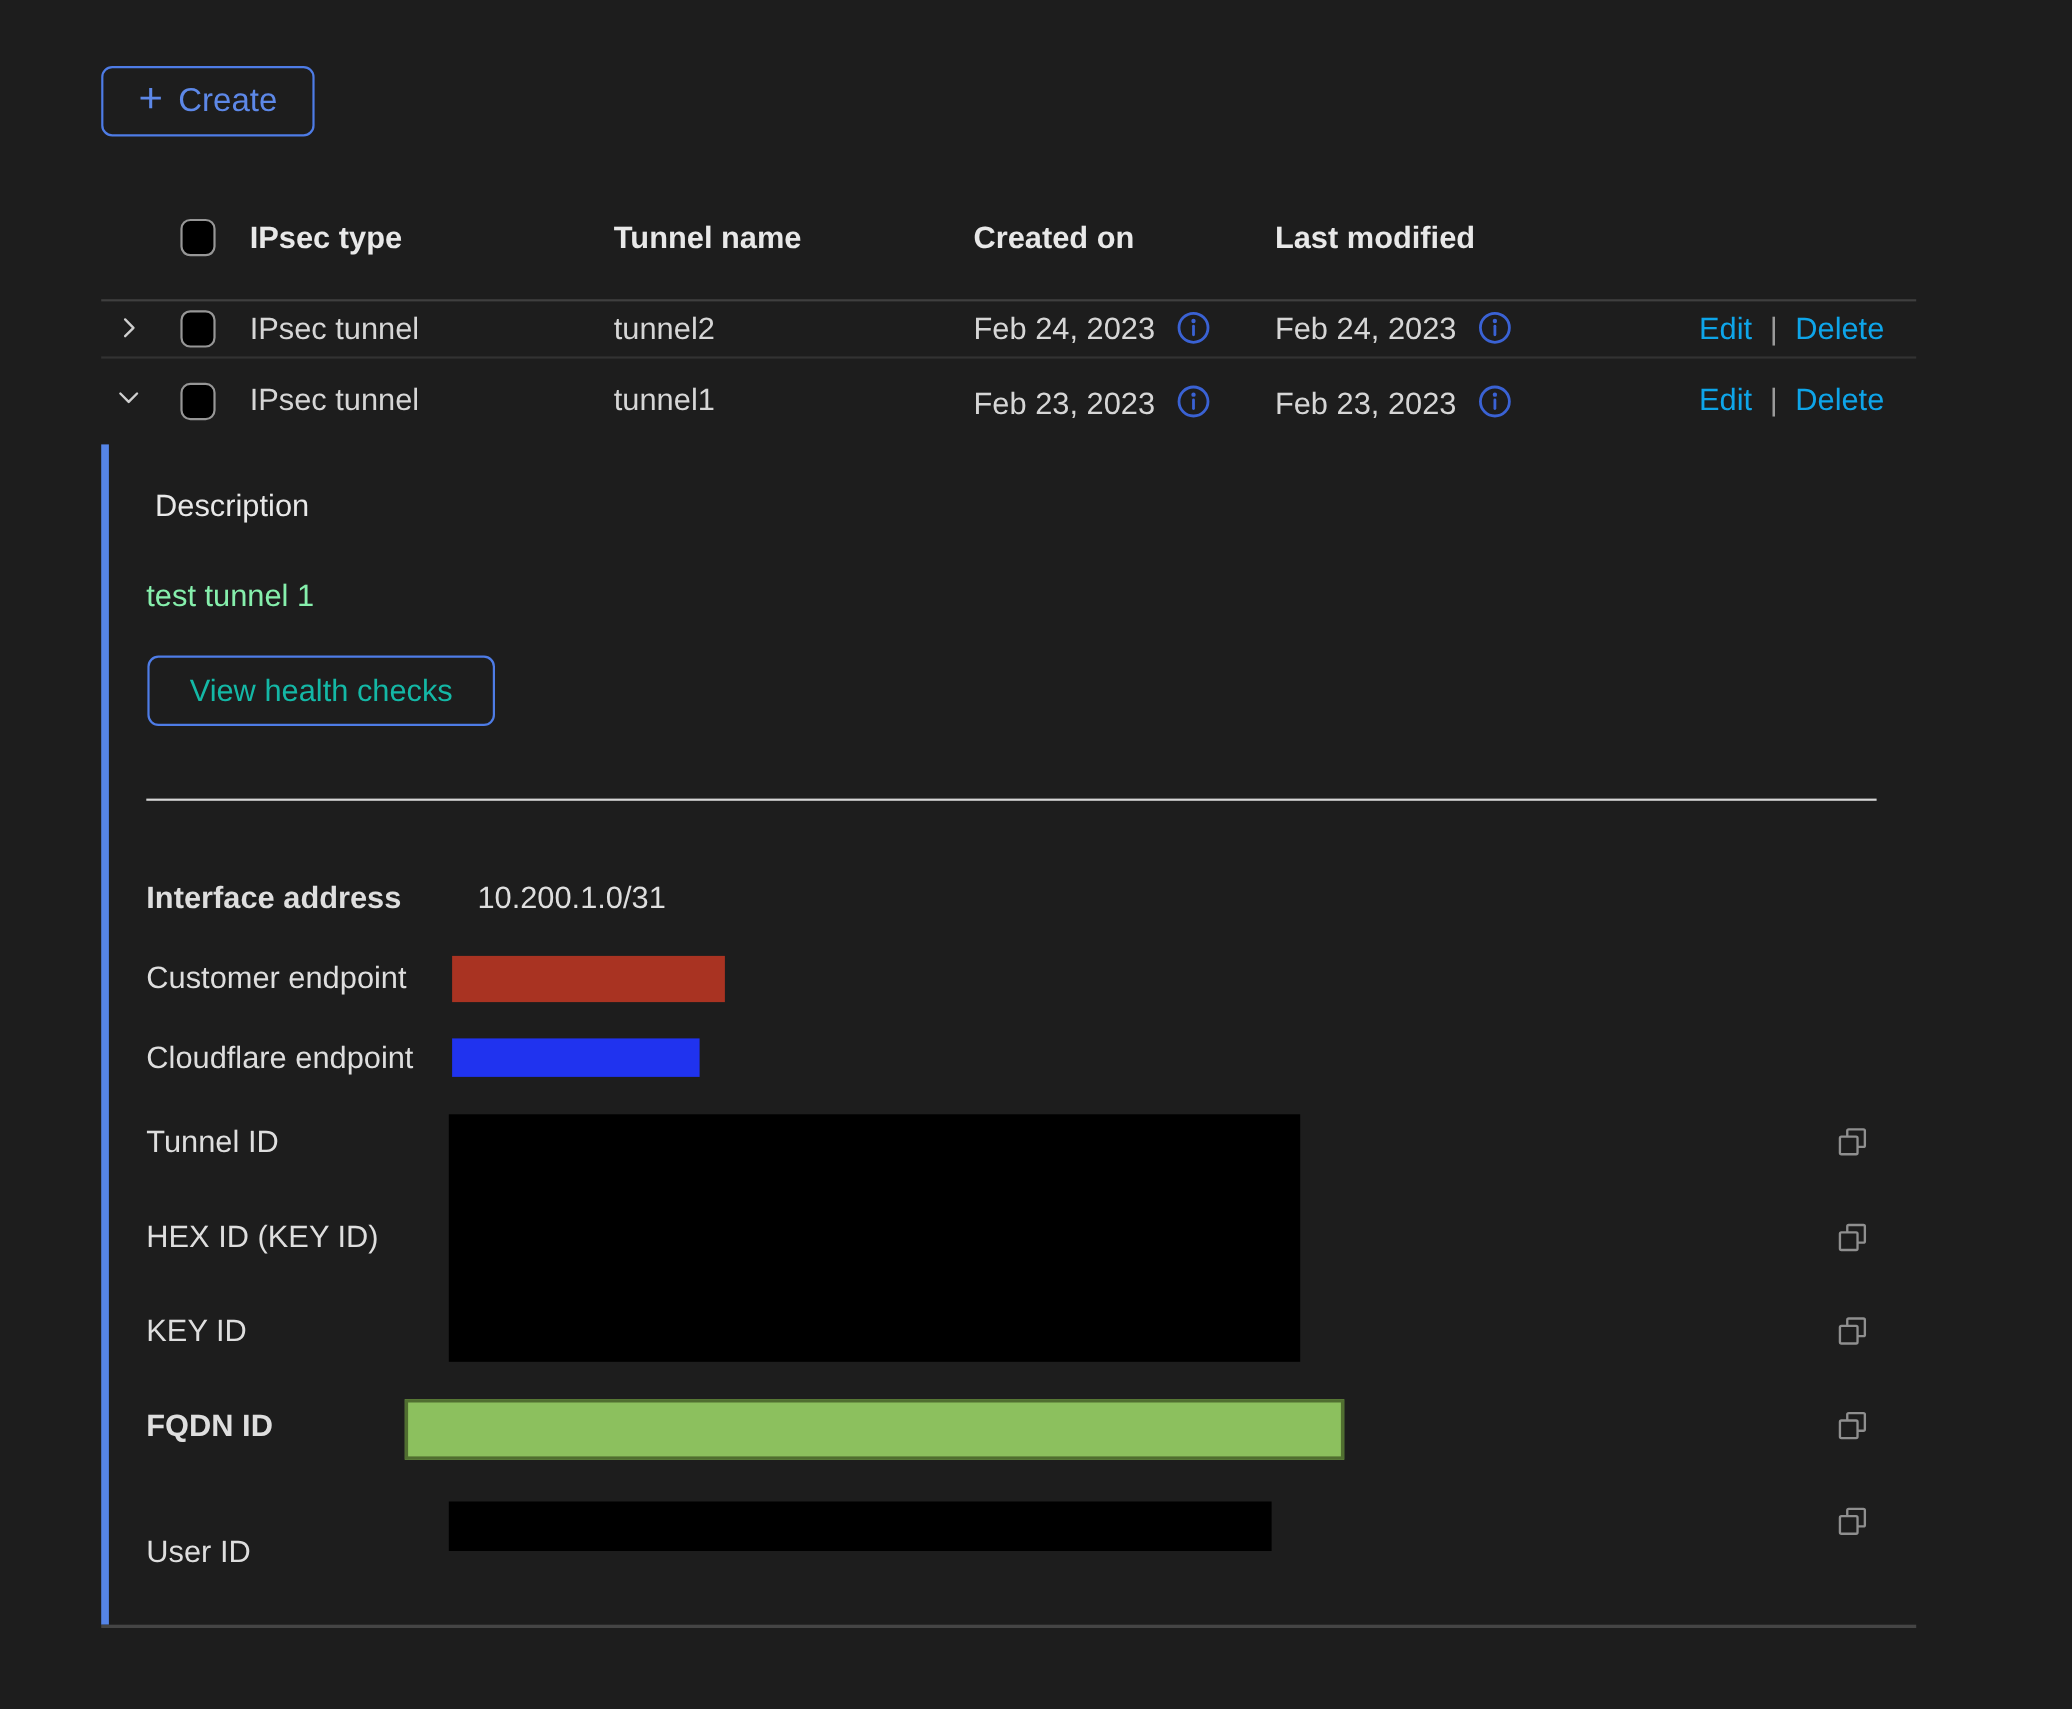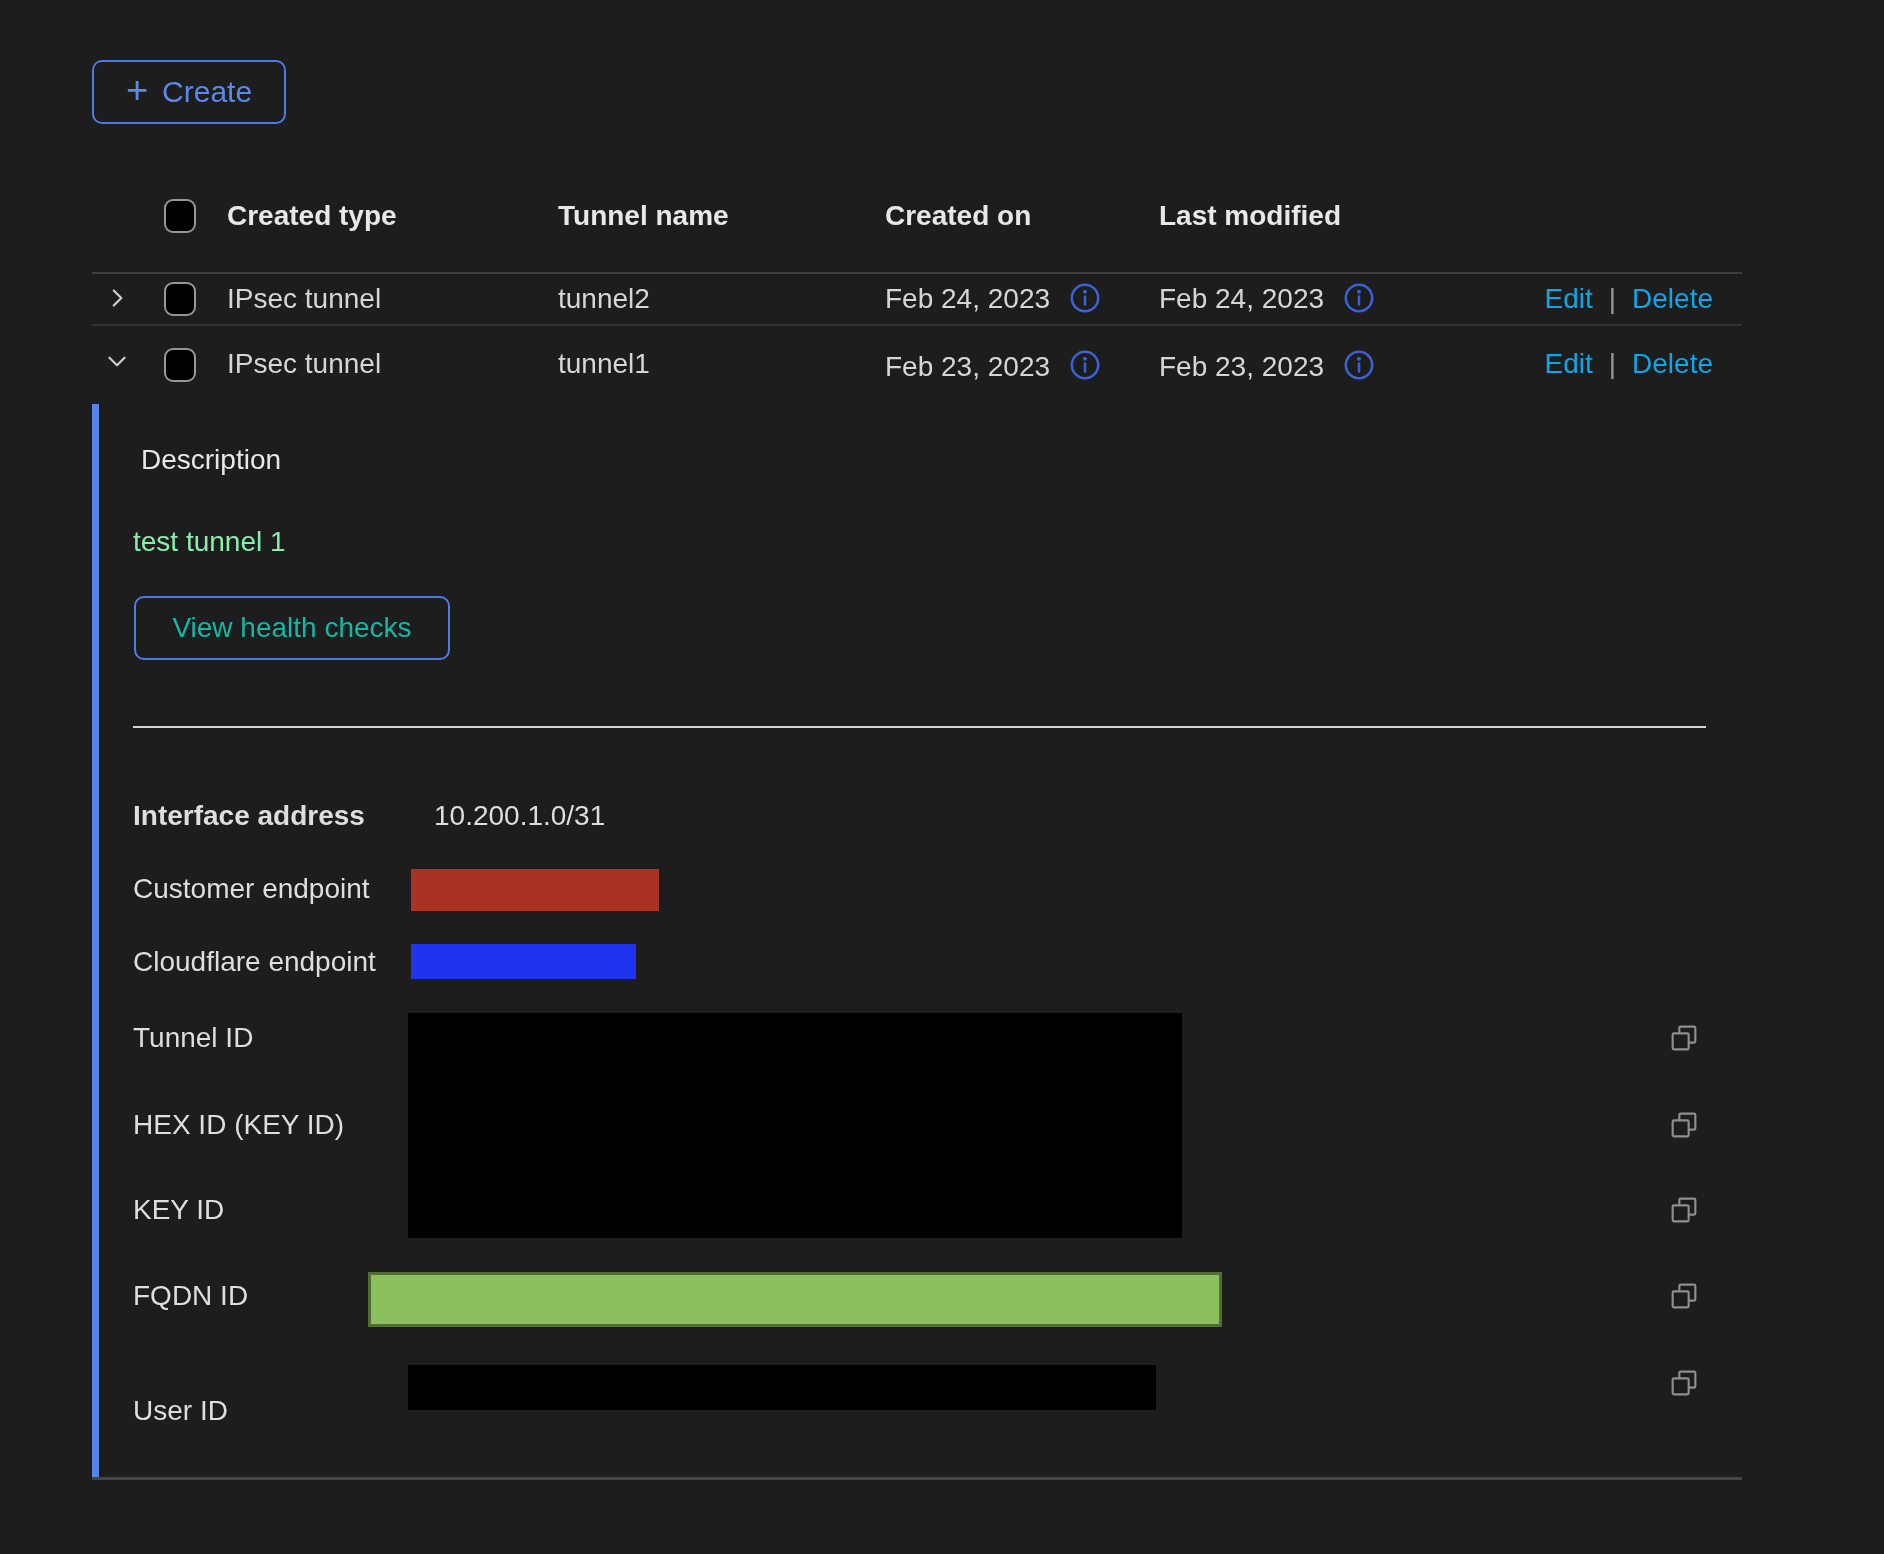--- a/index.html
+++ b/index.html
@@ -64,21 +64,21 @@
     <span>Create</span>
   </button>
 
   <div class="table">
 
     <div class="thead">
       <div class="col-exp"></div>
       <div class="col-chk">
         <div class="checkbox"></div>
       </div>
-      <div class="col-type">Created type</div>
+      <div class="col-type">IPsec type</div>
       <div class="col-name">Tunnel name</div>
       <div class="col-created">Created on</div>
       <div class="col-modified">Last modified</div>
       <div class="col-actions"></div>
     </div>
 
     <div class="trow r1">
       <div class="col-exp">
         <button class="chev-btn chev">
           <span>
@@ -211,21 +211,21 @@
     <div class="abs lbl" style="left:34px;top:790px;">KEY ID</div>
     <button class="abs copy-btn" style="left:1569px;top:790px;">
       <span>
         <svg width="32" height="32" viewBox="0 0 24 24" fill="none">
             <rect x="8.5" y="3.5" width="12" height="12" rx="1" stroke="#8f8f8f" stroke-width="1.6"></rect>
             <rect x="3.5" y="8.5" width="12" height="12" rx="1" fill="#1d1d1d" stroke="#8f8f8f" stroke-width="1.6"></rect>
           </svg>
       </span>
     </button>
 
-    <div class="abs lbl" style="left:34px;top:876px;">FQDN ID</div>
+    <div class="abs lbl" style="left:34px;top:876px;font-weight:bold;">FQDN ID</div>
     <div class="redact green" style="left: 269px; top: 868px; width: 854px; height: 55px; background: rgb(140, 192, 94); border-color: rgb(80, 110, 48);"></div>
     <button class="abs copy-btn" style="left:1569px;top:876px;">
       <span>
         <svg width="32" height="32" viewBox="0 0 24 24" fill="none">
             <rect x="8.5" y="3.5" width="12" height="12" rx="1" stroke="#8f8f8f" stroke-width="1.6"></rect>
             <rect x="3.5" y="8.5" width="12" height="12" rx="1" fill="#1d1d1d" stroke="#8f8f8f" stroke-width="1.6"></rect>
           </svg>
       </span>
     </button>
 

